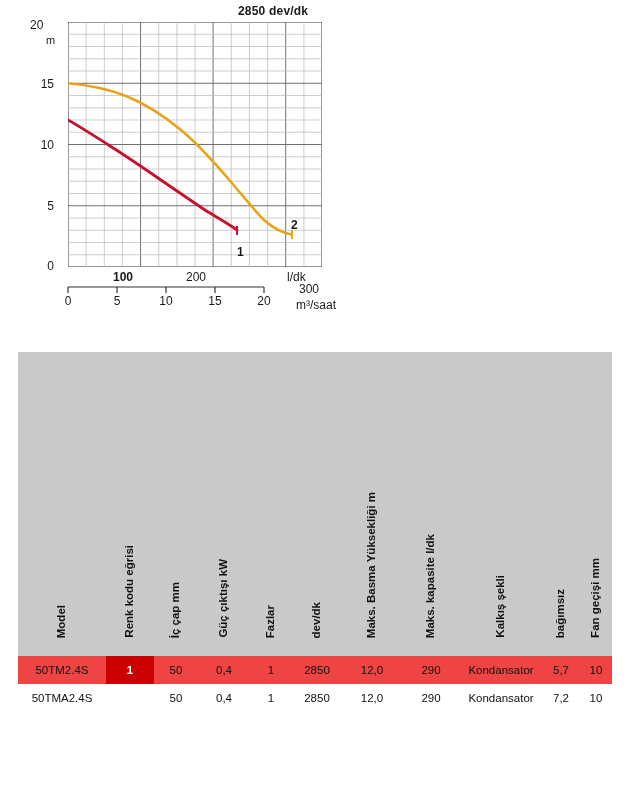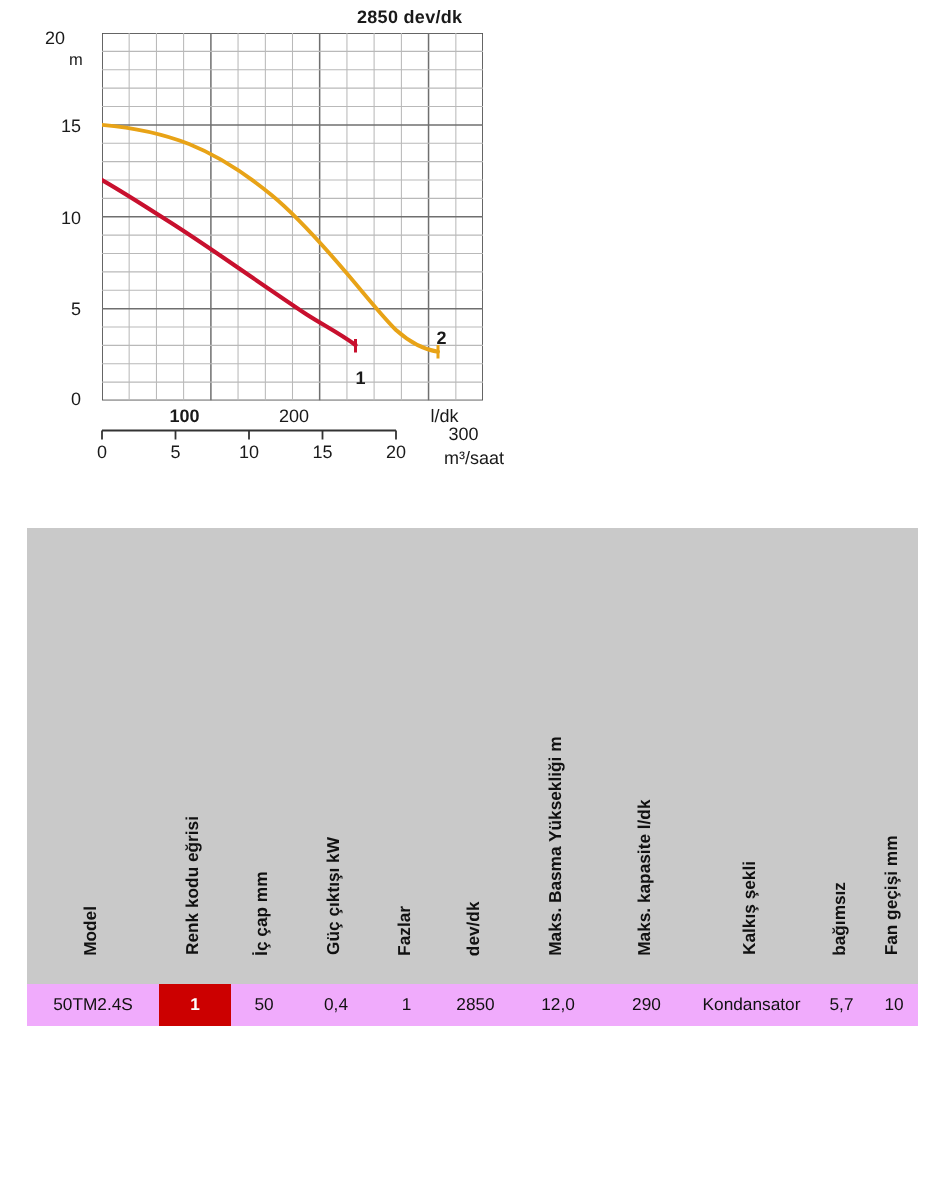--- a/index.html
+++ b/index.html
@@ -115,21 +115,21 @@
     line-height: 1;
   }
   table.spec td {
     height: 28px;
     text-align: center;
     font-size: 11.5px;
     color: #111;
     border: none;
     padding: 0;
   }
-  tr.row-odd td { background: #f0abfc; }
+  tr.row-odd td { background: #ef4444; }
   tr.row-even td { background: #ffffff; }
   td.model-cell { text-align: center; }
   .swatch {
     display: block;
     width: 100%;
     height: 28px;
     line-height: 28px;
     color: #ffffff;
     font-weight: bold;
     font-size: 11.5px;
@@ -271,15 +271,30 @@
         <td>50</td>
         <td>0,4</td>
         <td>1</td>
         <td>2850</td>
         <td>12,0</td>
         <td>290</td>
         <td>Kondansator</td>
         <td>5,7</td>
         <td>10</td>
       </tr>
+      <tr class="row-even">
+        <td class="model-cell">50TMA2.4S</td>
+        <td class="color-cell">
+            <span class="swatch" id="sw1" style="background: transparent;"></span>
+          </td>
+        <td>50</td>
+        <td>0,4</td>
+        <td>1</td>
+        <td>2850</td>
+        <td>12,0</td>
+        <td>290</td>
+        <td>Kondansator</td>
+        <td>7,2</td>
+        <td>10</td>
+      </tr>
     </tbody>
   </table>
 </div>
 
 </body></html>

